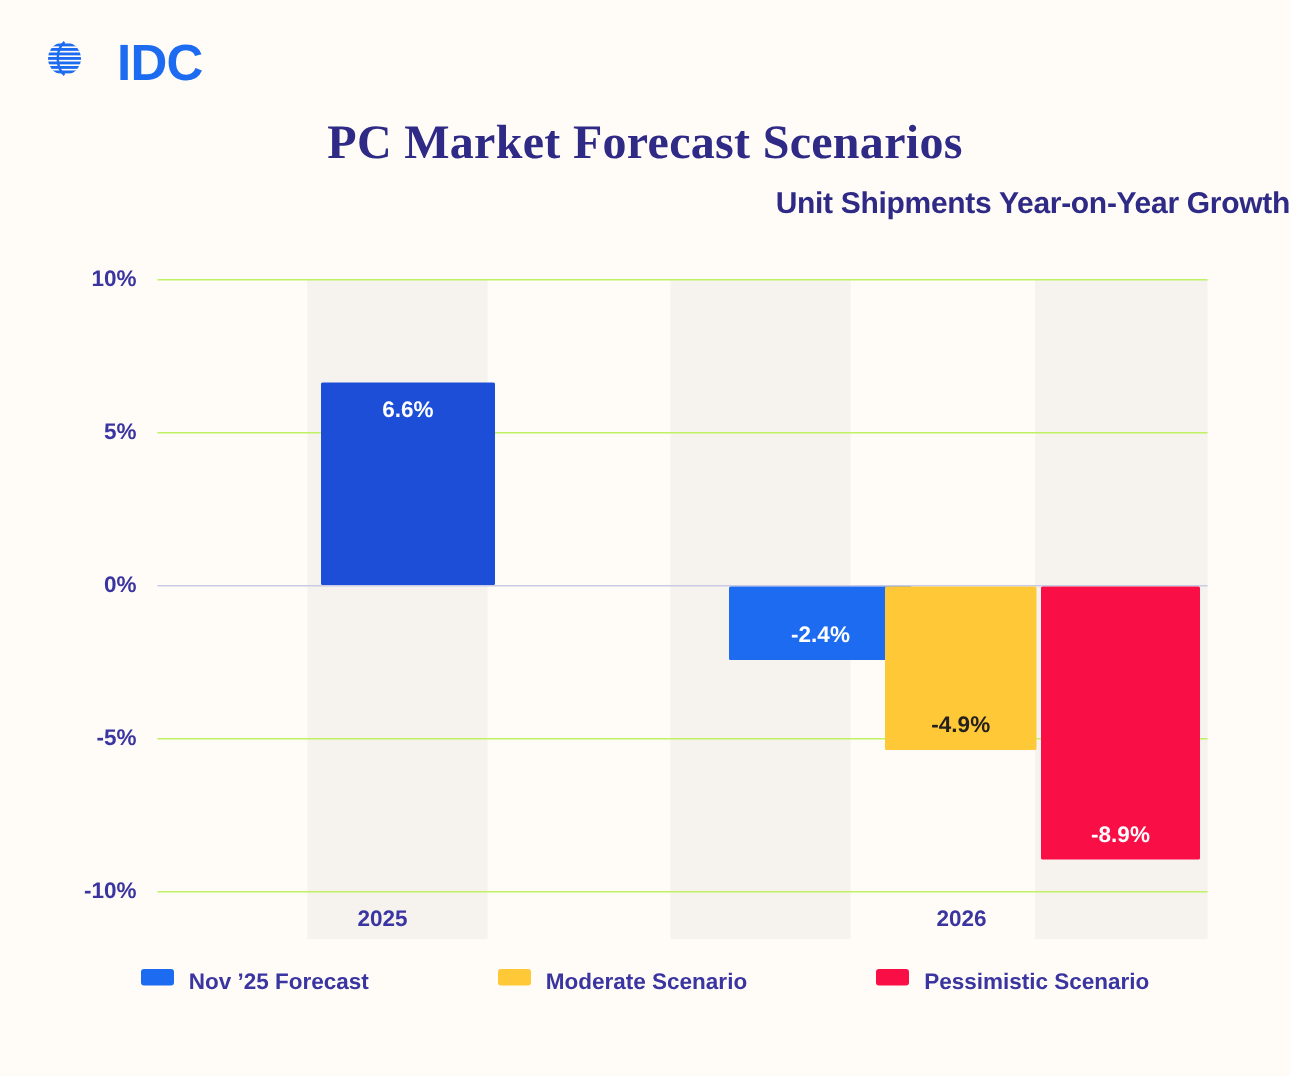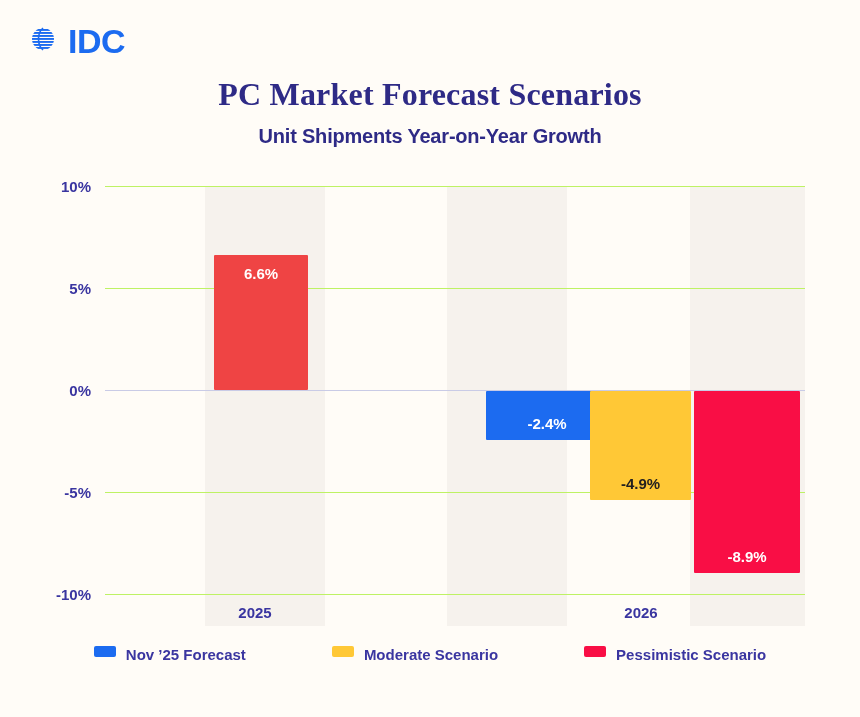--- a/index.html
+++ b/index.html
@@ -13,21 +13,21 @@
     position: relative;
   }
 
   
   #logo {
     position: absolute;
     left: 28px;
     top: 24px;
     display: flex;
     align-items: center;
-    gap: 10px;
+    gap: 20px;
   }
   #logo .globe { display: block; }
   #logo .wordmark {
     font-family: "Liberation Sans", sans-serif;
     font-size: 34px;
     font-weight: bold;
     color: #1c6bf0;
     letter-spacing: -0.5px;
     line-height: 1;
   }
@@ -41,21 +41,21 @@
     font-family: "Liberation Serif", serif;
     font-size: 32px;
     font-weight: bold;
     color: #2e2a86;
     letter-spacing: 0.2px;
   }
   #chart-subtitle {
     position: absolute;
     left: 0; right: 0;
     top: 125px;
-    text-align: center;
+    text-align: right;
     font-family: "Liberation Sans", sans-serif;
     font-size: 20px;
     font-weight: bold;
     color: #2e2a86;
     letter-spacing: -0.2px;
   }
 
   
   #plot {
     position: absolute;
@@ -187,21 +187,21 @@
   <div class="gridline zero" style="top:204px;">
     <span class="ytick">0%</span>
   </div>
   <div class="gridline" style="top:306px;">
     <span class="ytick">-5%</span>
   </div>
   <div class="gridline" style="top:408px;">
     <span class="ytick">-10%</span>
   </div>
 
-  <div class="bar" style="left:109px; width:94px; top:69px; height:135px; background:#ef4444;">
+  <div class="bar" style="left:109px; width:116px; top:69px; height:135px; background:#1d4ed8;">
     <span class="bar-label top" style="color:#ffffff;">6.6%</span>
   </div>
 
   <div class="bar" style="left:381px; width:122px; top:205px; height:49px; background:#1c6bf0;">
     <span class="bar-label bottom" style="color:#ffffff;">-2.4%</span>
   </div>
 
   <div class="bar" style="left:485px; width:101px; top:205px; height:109px; background:#ffc836;">
     <span class="bar-label bottom" style="color:#23201f;">-4.9%</span>
   </div>

